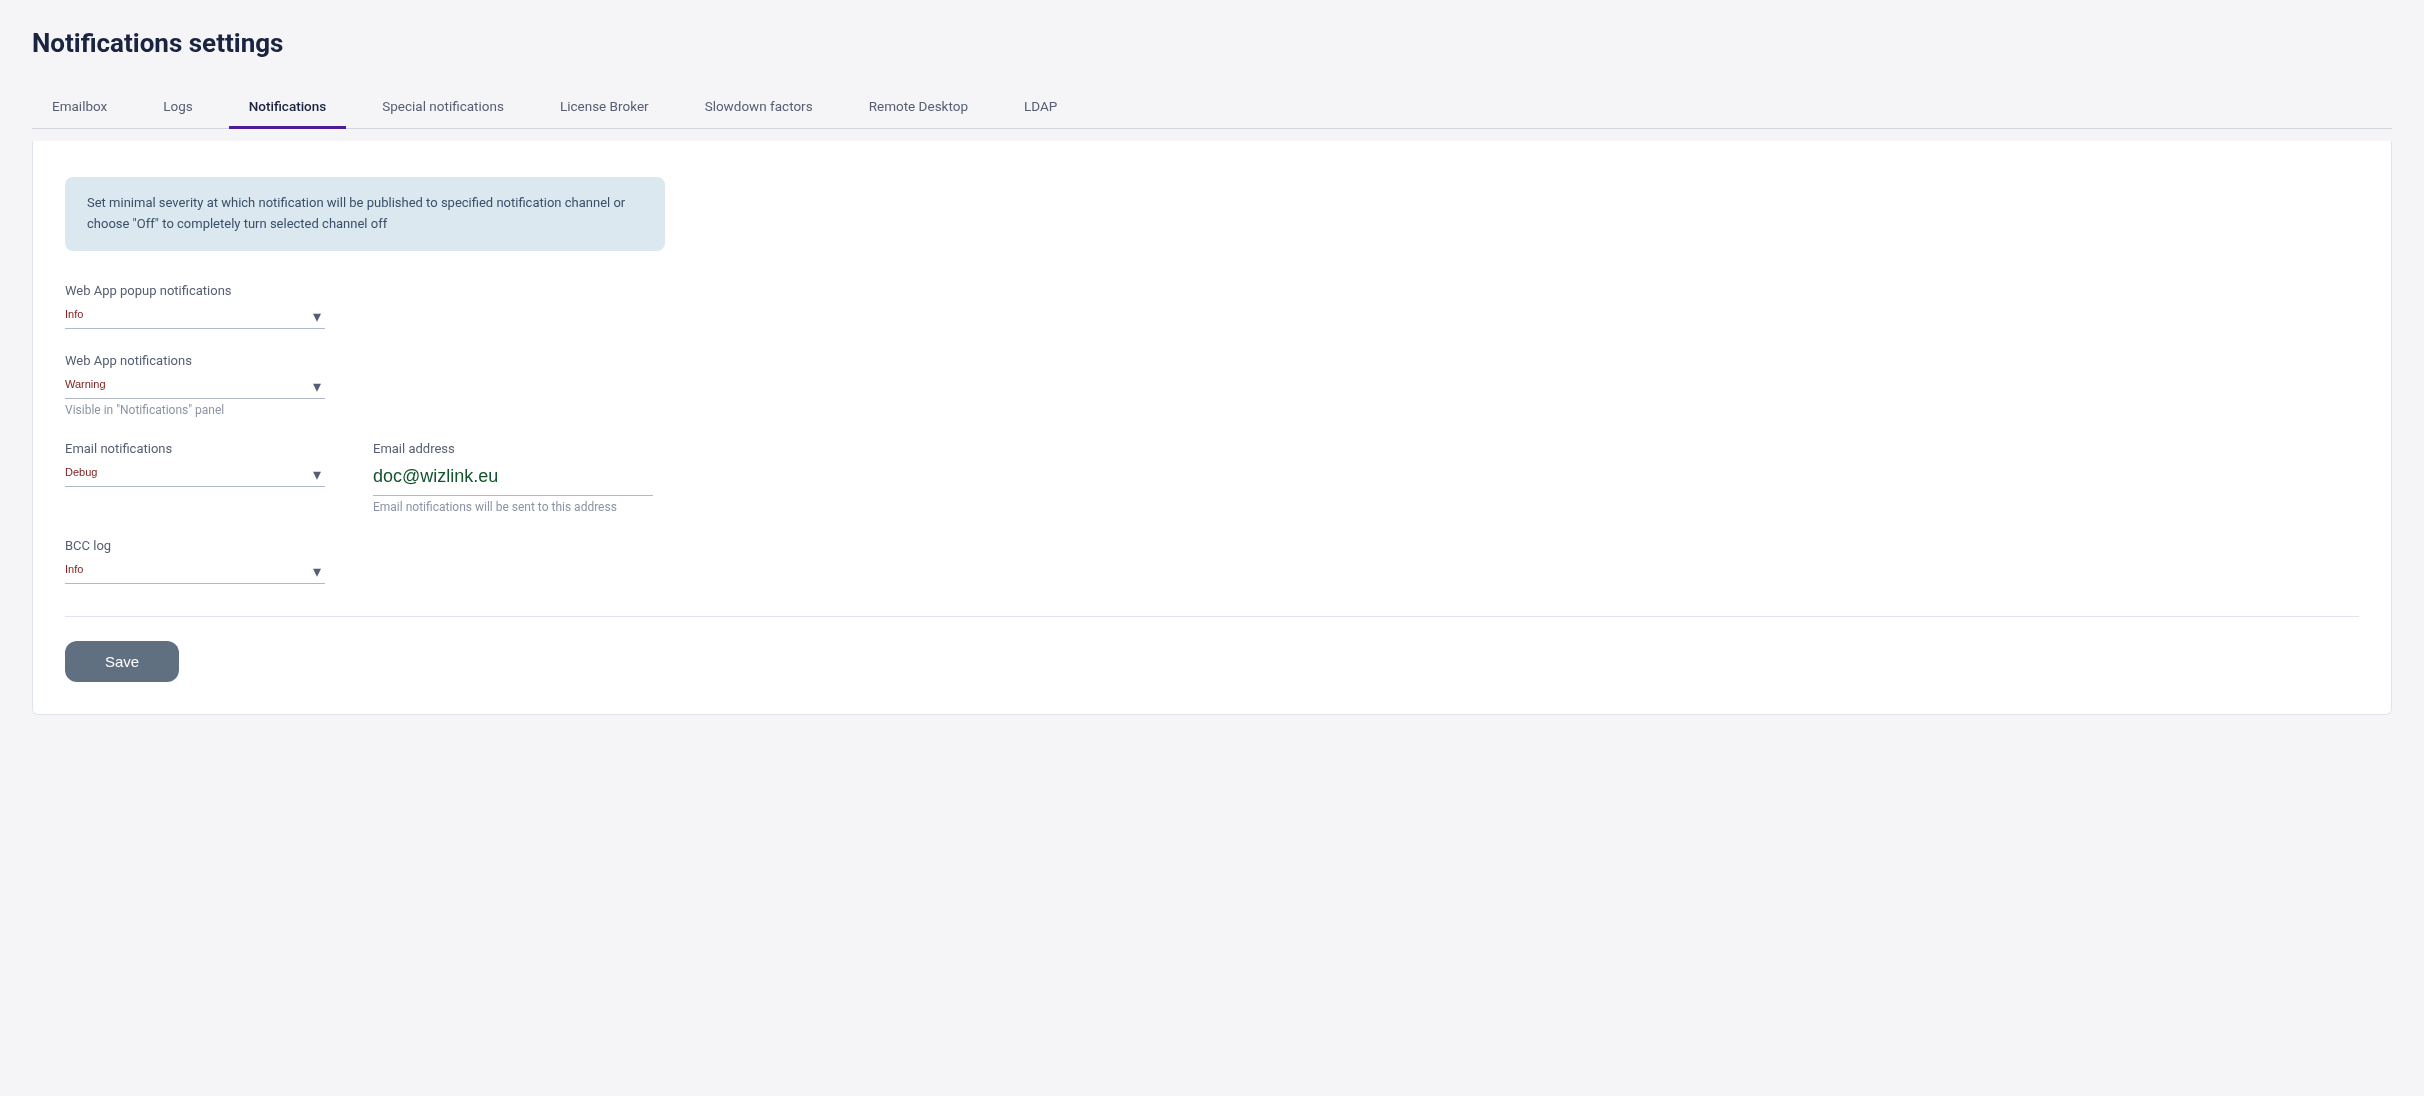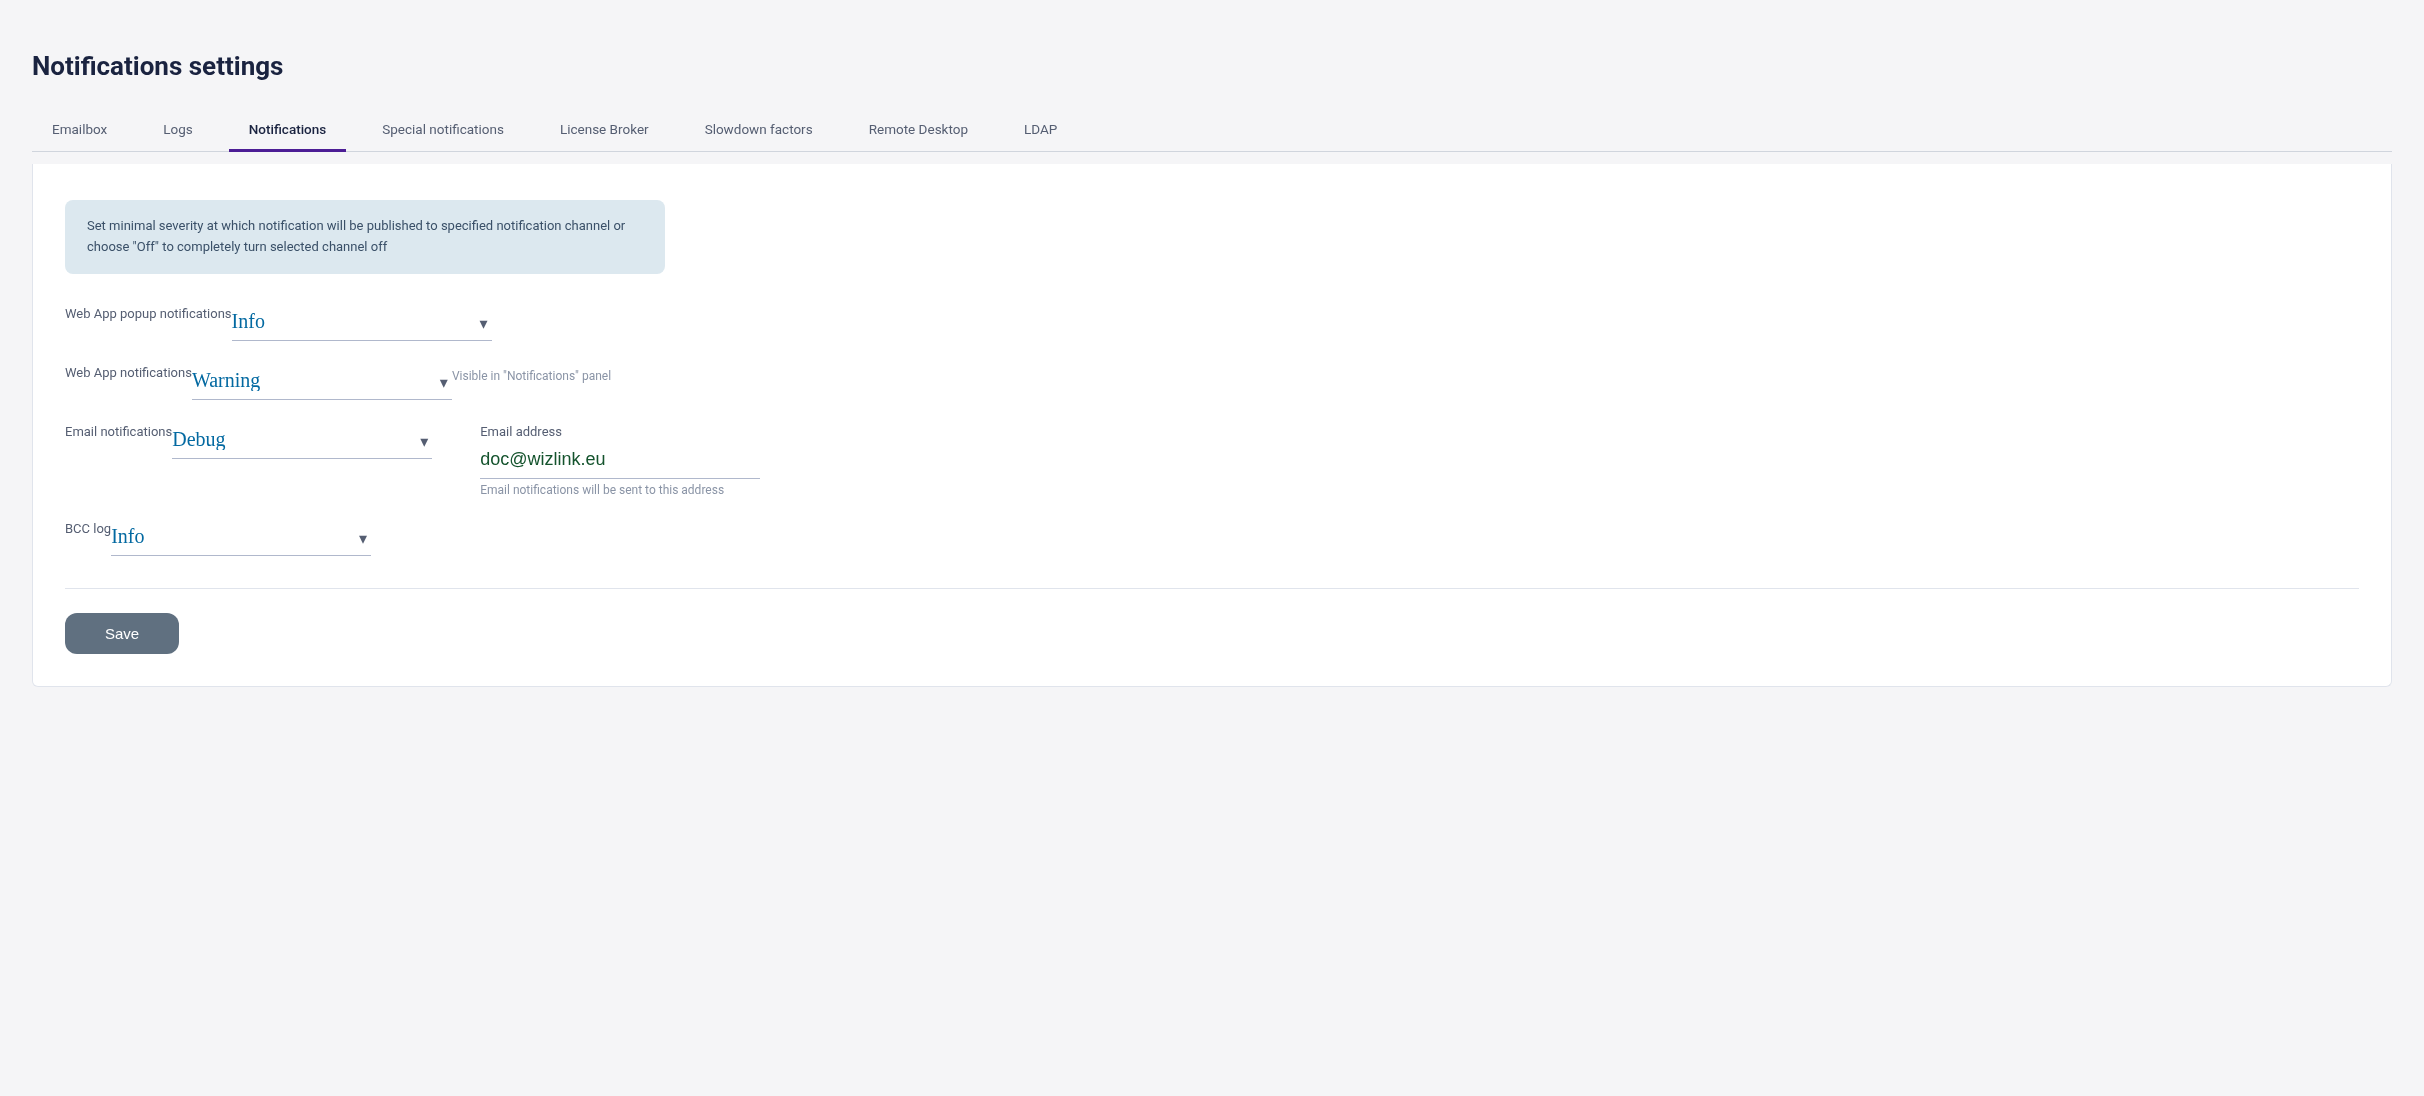--- a/index.html
+++ b/index.html
@@ -15,21 +15,20 @@
       padding: 28px 32px 32px 32px;
       min-height: 100vh;
       background: #f5f5f7;
     }
 
     .page-title {
       font-size: 26px;
       font-weight: 700;
       color: #1a2340;
       margin-bottom: 28px;
-      margin-top: 23px;
     }
 
     .tabs {
       display: flex;
       gap: 16px;
       border-bottom: 1px solid #d0d5dd;
       margin-bottom: 12px;
       background: transparent;
     }
 
@@ -76,21 +75,21 @@
     }
 
     .form-row {
       display: flex;
       gap: 48px;
       align-items: flex-start;
     }
 
     .form-group {
       display: flex;
-      flex-direction: row;
+      flex-direction: column;
       min-width: 260px;
     }
 
     .form-label {
       font-size: 13px;
       color: #555e72;
       margin-bottom: 6px;
     }
 
     .form-helper {
@@ -103,26 +102,25 @@
       position: relative;
       width: 260px;
     }
 
     .select-field {
       width: 100%;
       appearance: none;
       border: none;
       border-bottom: 1.5px solid #b0b8cc;
       background: transparent;
-      font-size: 20px;
-      color: #0369a1;
+      font-size: 11px;
+      color: #7f1d1d;
       padding: 4px 28px 8px 0;
       cursor: pointer;
       outline: none;
-      font-family: Liberation Serif, serif;
     }
 
     .select-arrow {
       position: absolute;
       right: 4px;
       top: 50%;
       transform: translateY(-50%);
       pointer-events: none;
       color: #555e72;
       font-size: 16px;

